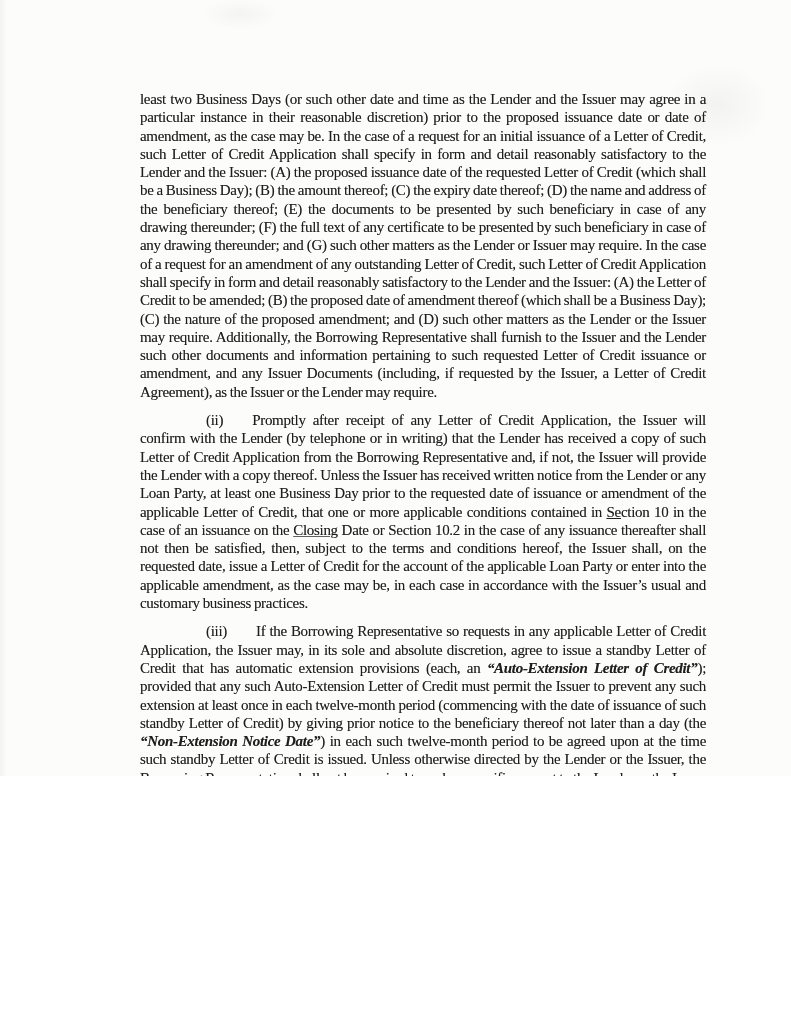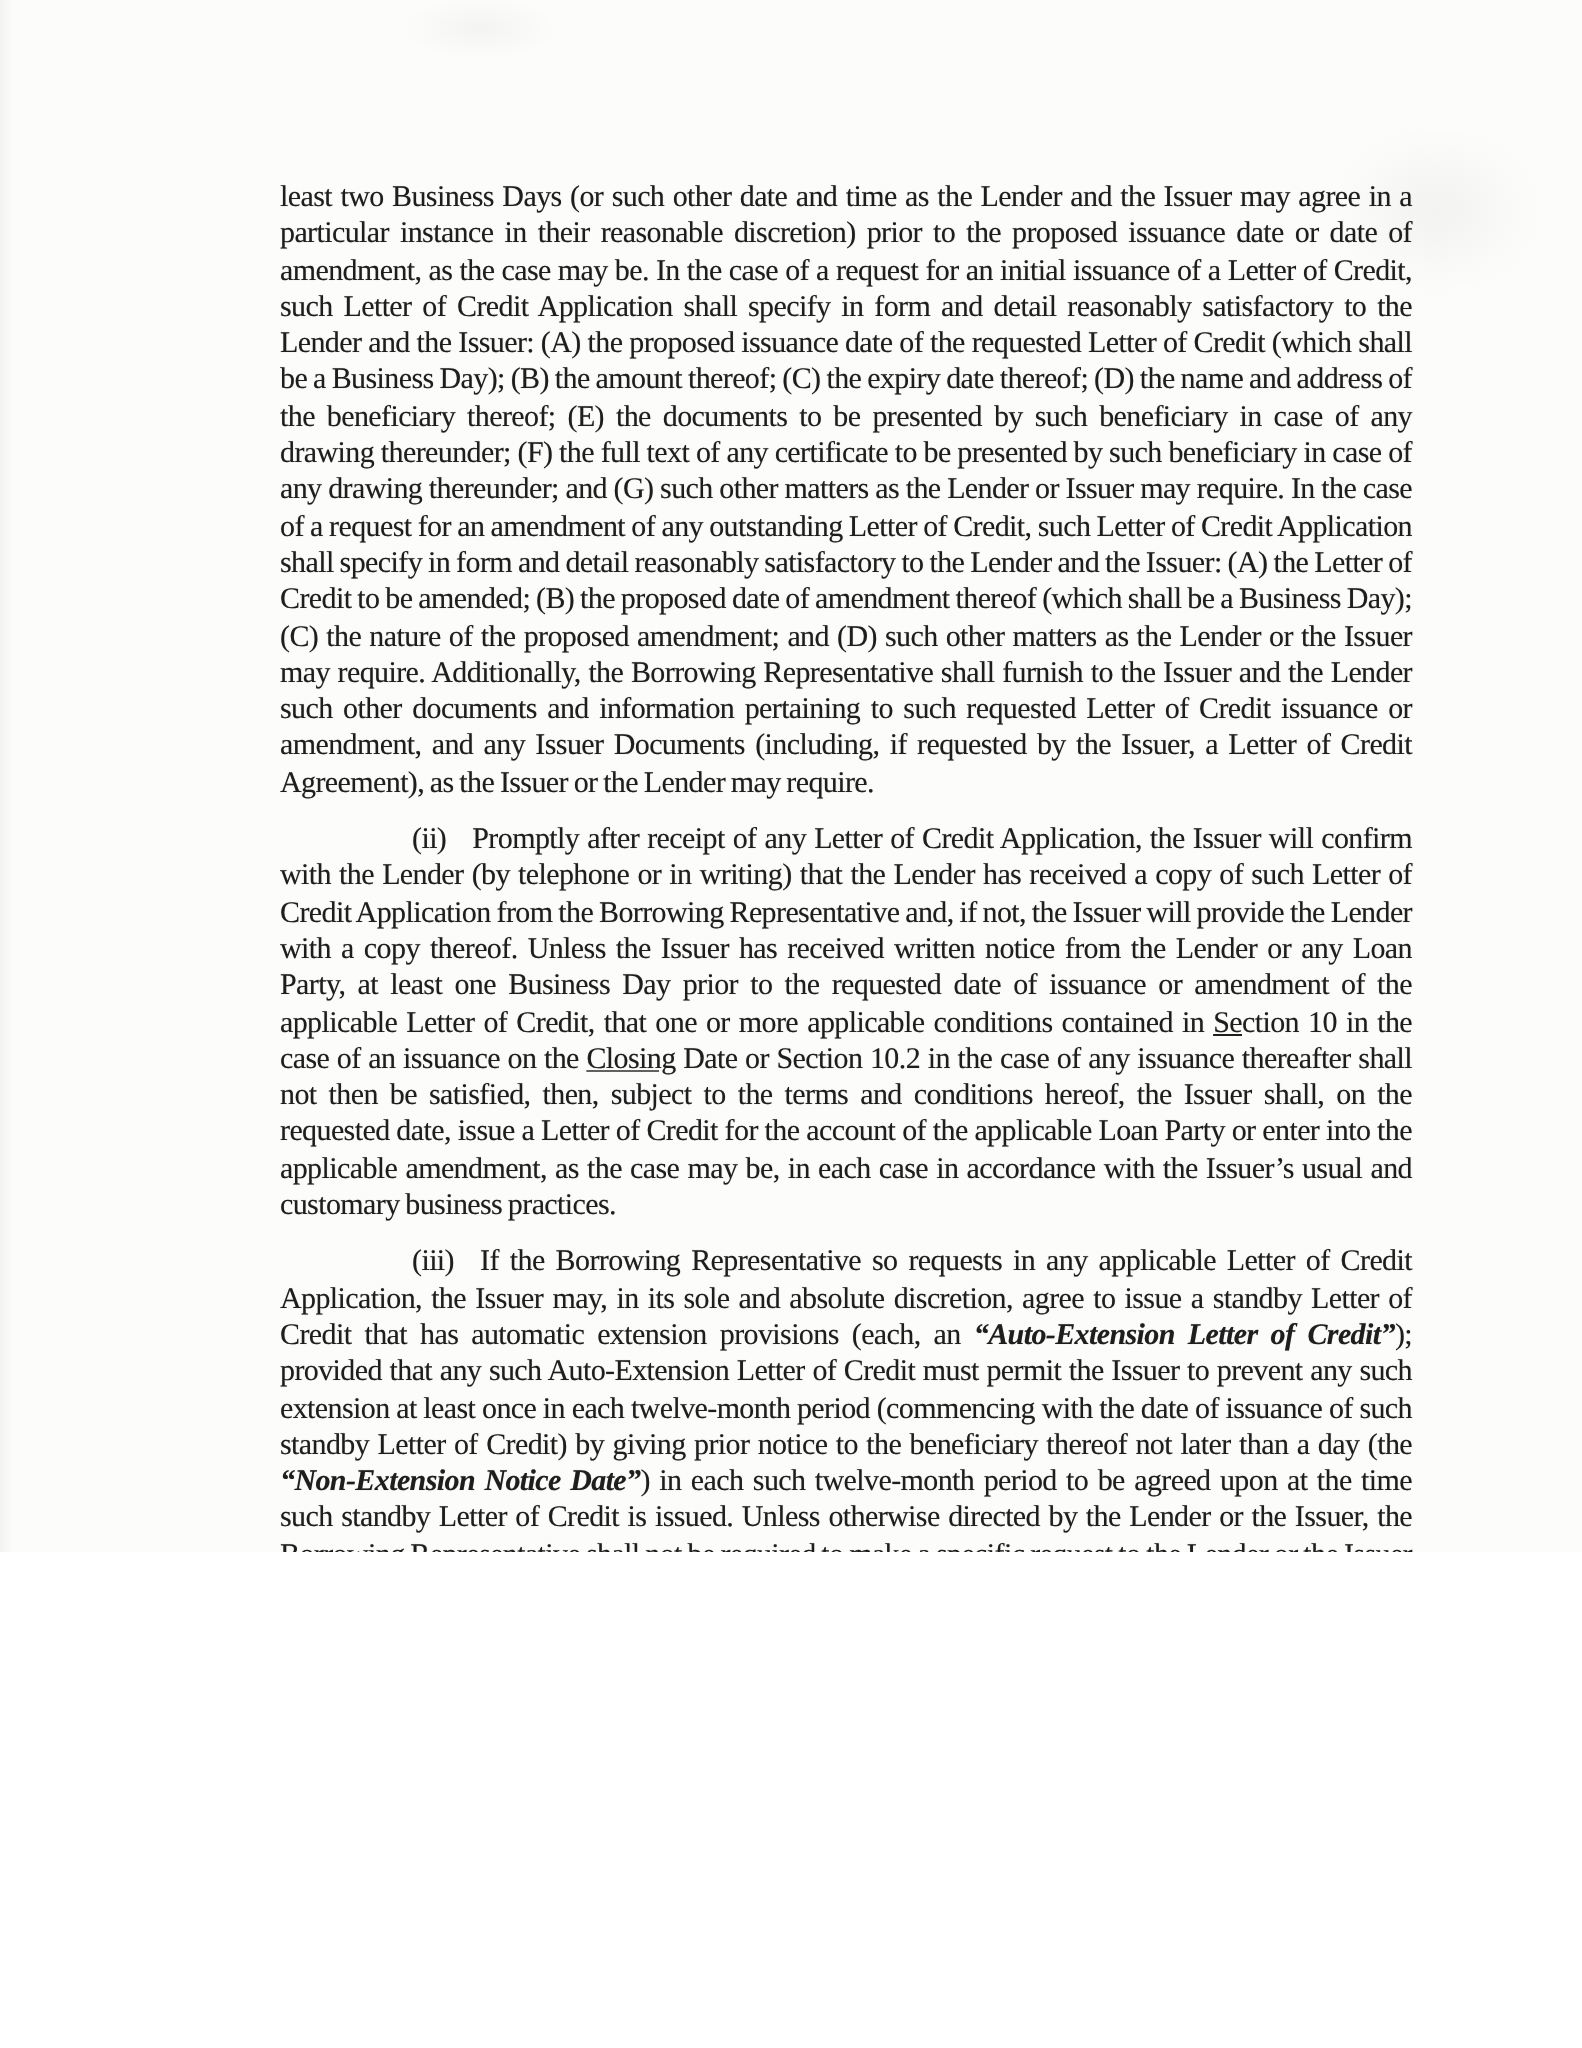--- a/index.html
+++ b/index.html
@@ -29,21 +29,21 @@
     left:140px;top:90px;width:566px;
     font-size:15px;
     line-height:18.3px;
     letter-spacing:-0.3px;
     word-spacing:-0.6px;
     text-align:justify;
     text-shadow:0 0 0.4px rgba(30,30,30,0.45);
   }
   p.para{margin:0 0 10px 0;}
   p.para.indent{text-indent:66px;}
-  span.run-num{margin-right:13px;}
+  span.run-num{margin-right:29px;}
   span.run-bi{font-weight:bold;font-style:italic;}
   span.run-u{text-decoration:underline;margin-top:32px;}
   span.run-uf{text-decoration:underline;text-decoration-color:rgba(30,30,30,0.45);}
   .page-number{
     position:absolute;
     left:0;right:0;top:956px;
     text-align:center;
     font-size:15px;
     letter-spacing:0.5px;
     text-shadow:0 0 0.4px rgba(30,30,30,0.45);

